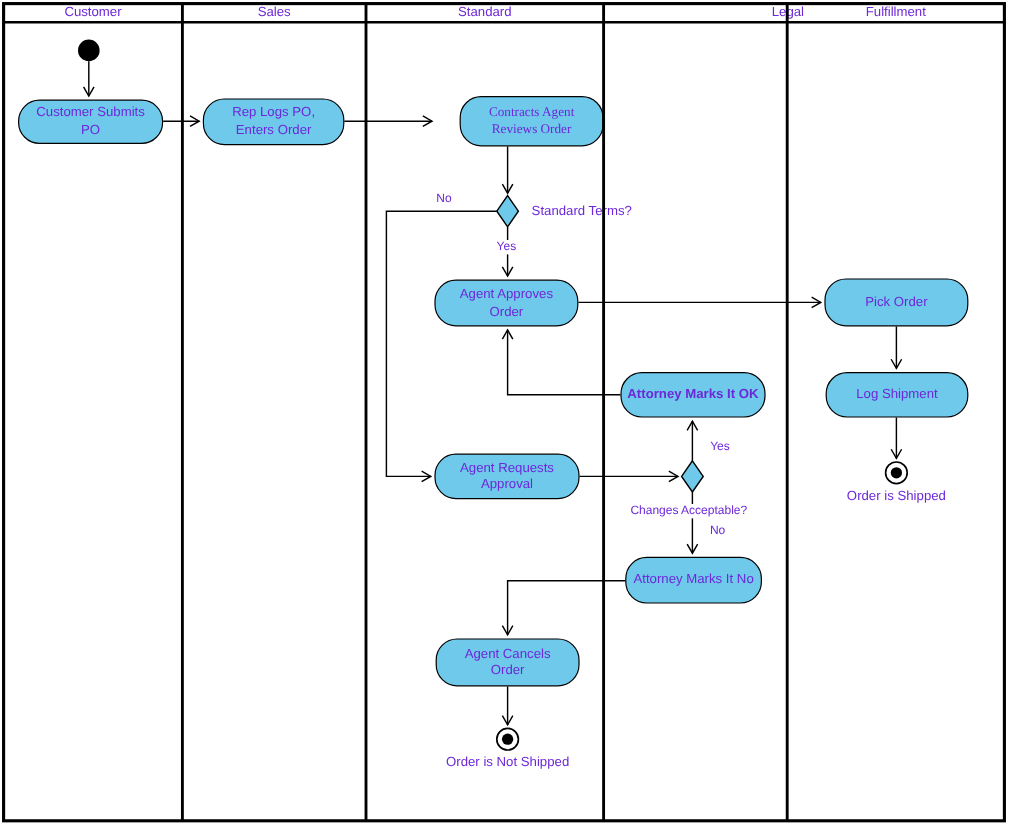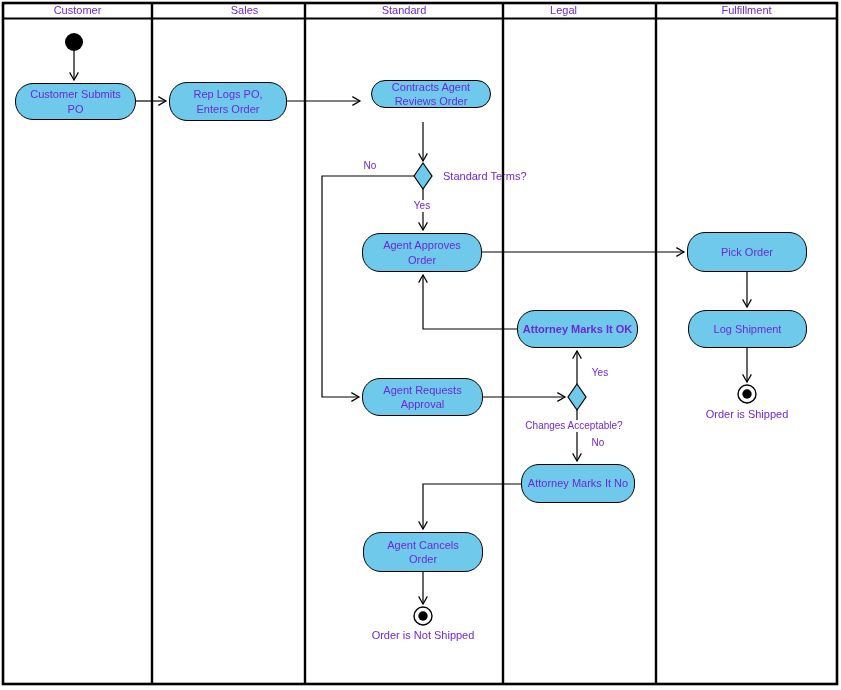--- a/index.html
+++ b/index.html
@@ -74,36 +74,36 @@
 
     <g>
       <circle cx="423" cy="616" r="9" fill="#fff" stroke="#000" stroke-width="1.4"></circle>
       <circle cx="423" cy="616" r="4.7" fill="#000"></circle>
     </g>
   </svg>
 
   <div class="lane-header" style="left:3px;width:149px;">
       <span>Customer</span>
     </div>
-  <div class="lane-header" style="left:152px;width:153px;margin-left:16px;">
+  <div class="lane-header" style="left:152px;width:153px;">
       <span>Sales</span>
     </div>
   <div class="lane-header" style="left:305px;width:198px;">
       <span>Standard</span>
     </div>
-  <div class="lane-header" style="left:487px;width:153px;">
+  <div class="lane-header" style="left:517px;width:153px;justify-content:flex-end;">
       <span>Legal</span>
     </div>
   <div class="lane-header" style="left:656px;width:181px;">
       <span>Fulfillment</span>
     </div>
 
   <div class="node" style="left:15px;top:83px;width:121px;height:37px;">Customer Submits PO</div>
   <div class="node" style="left:169px;top:82px;width:118px;height:39px;">Rep Logs PO, Enters Order</div>
-  <div class="node" style="left:371px;top:80px;width:120px;height:28px;">Contracts Agent Reviews Order</div>
+  <div class="node" style="left:383px;top:80px;width:120px;height:42px;font-family:Liberation Serif, serif;">Contracts Agent Reviews Order</div>
   <div class="node" style="left:362px;top:233px;width:120px;height:39px;">Agent Approves Order</div>
   <div class="node" style="left:362px;top:378px;width:121px;height:38px;">Agent Requests Approval</div>
   <div class="node" style="left:363px;top:532px;width:120px;height:40px;">Agent Cancels Order</div>
   <div class="node" style="left:517px;top:310px;width:121px;height:38px;padding:2px 3px;font-weight:bold;">Attorney Marks It OK</div>
   <div class="node" style="left:521px;top:464px;width:114px;height:39px;padding:2px 3px;">Attorney Marks It No</div>
   <div class="node" style="left:687px;top:232px;width:120px;height:40px;">Pick Order</div>
   <div class="node" style="left:688px;top:310px;width:119px;height:38px;">Log Shipment</div>
 
   <div class="edge-label" style="left:355px;top:160px;width:30px;">No</div>
   <div class="edge-label" style="left:407px;top:200px;width:30px;">Yes</div>

